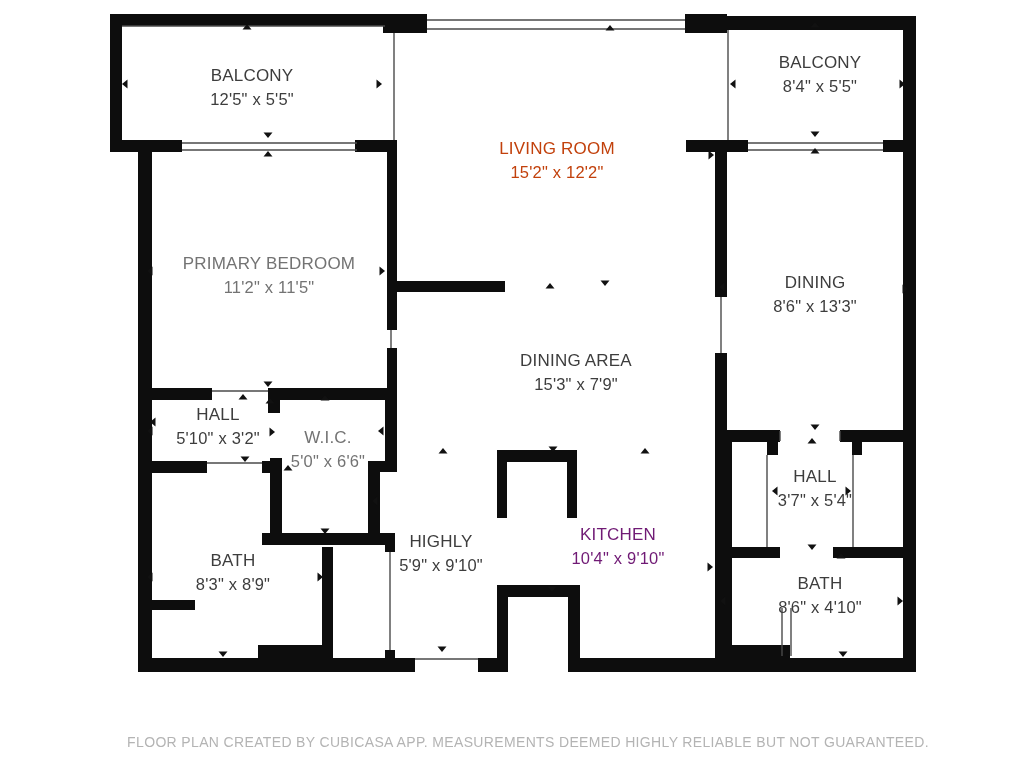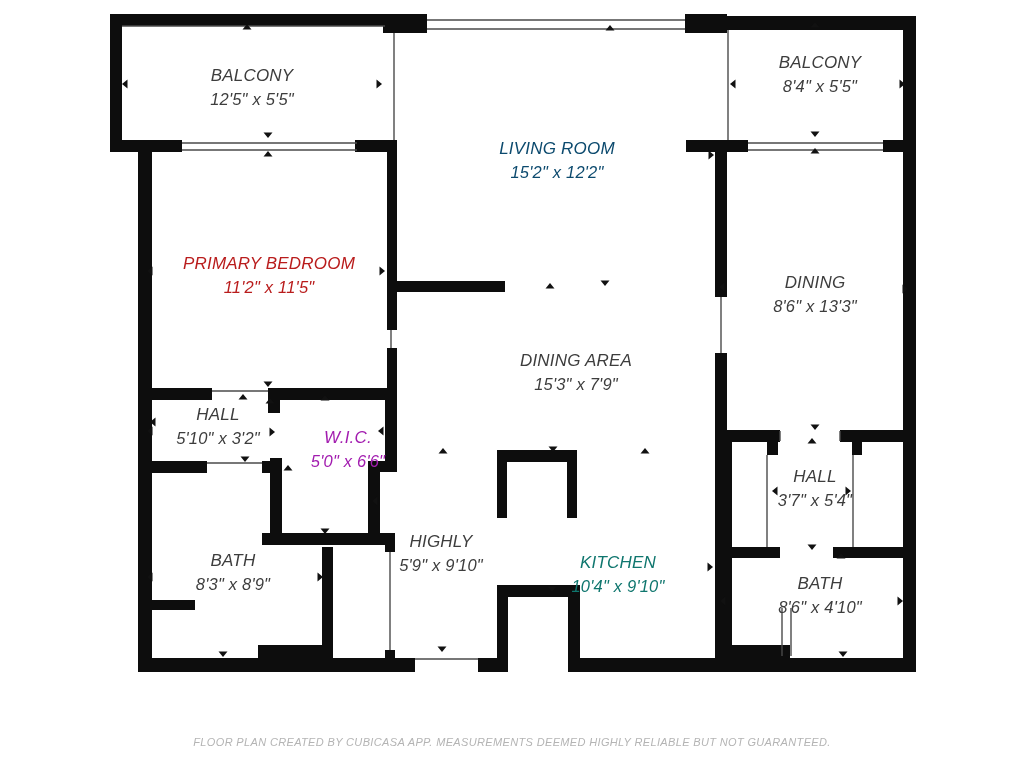--- a/index.html
+++ b/index.html
@@ -1,30 +1,29 @@
 <!DOCTYPE html>
 <html><head>
 <meta charset="utf-8">
 <style>
   html,body{margin:0;padding:0;background:#ffffff;}
   #stage{
     position:relative;width:1024px;height:768px;background:#ffffff;overflow:hidden;
     font-family:"Liberation Sans","DejaVu Sans",sans-serif;
-    font-style:italic;
   }
   #plan-svg{position:absolute;left:0;top:0;}
   .room-label{
     position:absolute;transform:translate(-50%,-50%);
     text-align:center;color:#3d3d3d;white-space:nowrap;
     font-size:17px;line-height:22.5px;letter-spacing:0.2px;
   }
   .room-label .dims{font-size:16.5px;}
   .footer-note{
-    position:absolute;left:512px;top:742px;transform:translate(-50%,-50%);
-    font-size:11px;letter-spacing:0.35px;color:#b4b4b4;white-space:nowrap;
+    position:absolute;left:528px;top:742px;transform:translate(-50%,-50%);
+    font-size:14px;letter-spacing:0.35px;color:#b4b4b4;white-space:nowrap;
   }
 </style>
 </head>
 <body>
 
 <div id="stage" style="background: rgb(255, 255, 255);">
 
   <svg id="plan-svg" width="1024" height="768" viewBox="0 0 1024 768">
       <rect x="110" y="14" width="12" height="138" fill="#0d0d0d"></rect>
       <rect x="110" y="14" width="283" height="12" fill="#0d0d0d"></rect>
@@ -141,26 +140,26 @@
       <polygon points="317.5,572.5 317.5,581.5 323,577" fill="#111111"></polygon>
       <polygon points="708.5,150.5 708.5,159.5 714,155" fill="#111111"></polygon>
       <polygon points="902.5,284.5 902.5,293.5 908,289" fill="#111111"></polygon>
       <polygon points="845.5,486.5 845.5,495.5 851,491" fill="#111111"></polygon>
       <polygon points="707.5,562.5 707.5,571.5 713,567" fill="#111111"></polygon>
       <polygon points="897.5,596.5 897.5,605.5 903,601" fill="#111111"></polygon>
     </svg>
 
   <div class="room-label" style="left: 252px; top: 88px; color: rgb(61, 61, 61);"><span class="nm">BALCONY</span><br><span class="dims">12'5" x 5'5"</span></div>
   <div class="room-label" style="left: 820px; top: 75px; color: rgb(61, 61, 61);"><span class="nm">BALCONY</span><br><span class="dims">8'4" x 5'5"</span></div>
-  <div class="room-label" style="left: 557px; top: 161px; color: #0c4a6e;"><span class="nm">LIVING ROOM</span><br><span class="dims">15'2" x 12'2"</span></div>
-  <div class="room-label" style="left: 269px; top: 276px; color: #b91c1c;"><span class="nm">PRIMARY BEDROOM</span><br><span class="dims">11'2" x 11'5"</span></div>
+  <div class="room-label" style="left: 557px; top: 161px; color: #c2410c;"><span class="nm">LIVING ROOM</span><br><span class="dims">15'2" x 12'2"</span></div>
+  <div class="room-label" style="left: 269px; top: 276px; color: #737373;"><span class="nm">PRIMARY BEDROOM</span><br><span class="dims">11'2" x 11'5"</span></div>
   <div class="room-label" style="left: 815px; top: 295px; color: rgb(61, 61, 61);"><span class="nm">DINING</span><br><span class="dims">8'6" x 13'3"</span></div>
   <div class="room-label" style="left: 556px; top: 373px; color: rgb(61, 61, 61); margin-left: 20px;"><span class="nm">DINING AREA</span><br><span class="dims">15'3" x 7'9"</span></div>
   <div class="room-label" style="left: 218px; top: 427px; color: rgb(61, 61, 61);"><span class="nm">HALL</span><br><span class="dims">5'10" x 3'2"</span></div>
-  <div class="room-label" style="left: 348px; top: 450px; color: #a21caf;"><span class="nm">W.I.C.</span><br><span class="dims">5'0" x 6'6"</span></div>
+  <div class="room-label" style="left: 328px; top: 450px; color: #737373;"><span class="nm">W.I.C.</span><br><span class="dims">5'0" x 6'6"</span></div>
   <div class="room-label" style="left: 441px; top: 554px; color: rgb(61, 61, 61);"><span class="nm">HIGHLY</span><br><span class="dims">5'9" x 9'10"</span></div>
-  <div class="room-label" style="left: 618px; top: 547px; color: #0f766e; margin-top: 28px;"><span class="nm">KITCHEN</span><br><span class="dims">10'4" x 9'10"</span></div>
+  <div class="room-label" style="left: 618px; top: 547px; color: #701a75;"><span class="nm">KITCHEN</span><br><span class="dims">10'4" x 9'10"</span></div>
   <div class="room-label" style="left: 815px; top: 489px; color: rgb(61, 61, 61);"><span class="nm">HALL</span><br><span class="dims">3'7" x 5'4"</span></div>
   <div class="room-label" style="left: 233px; top: 573px; color: rgb(61, 61, 61);"><span class="nm">BATH</span><br><span class="dims">8'3" x 8'9"</span></div>
   <div class="room-label" style="left: 820px; top: 596px; color: rgb(61, 61, 61);"><span class="nm">BATH</span><br><span class="dims">8'6" x 4'10"</span></div>
 
   <div class="footer-note" style="color: rgb(180, 180, 180);">FLOOR PLAN CREATED BY CUBICASA APP. MEASUREMENTS DEEMED HIGHLY RELIABLE BUT NOT GUARANTEED.</div>
 </div>
 
 </body></html>

